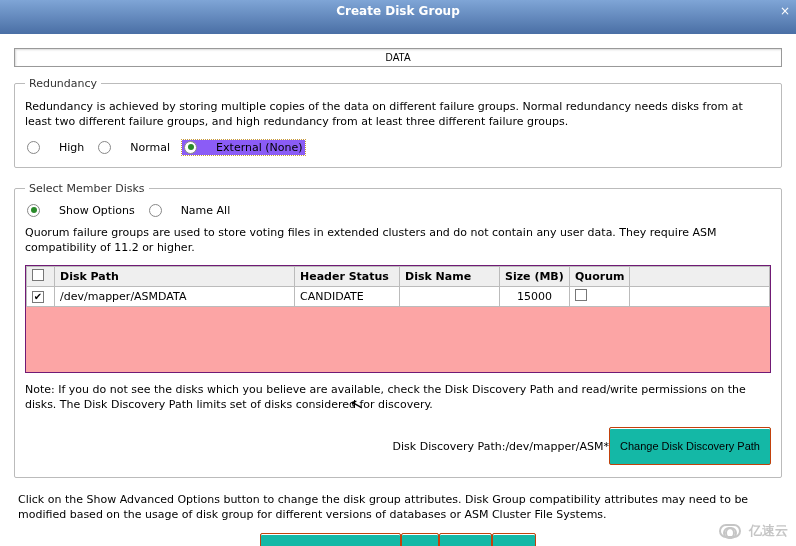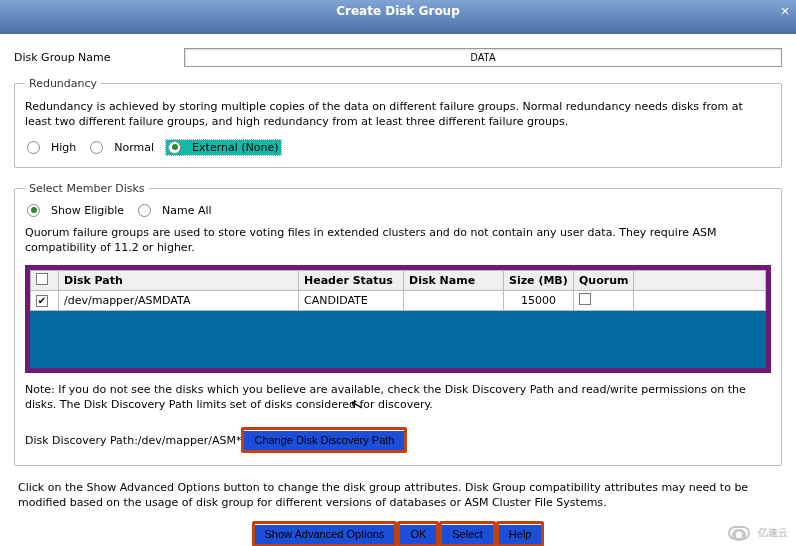--- a/index.html
+++ b/index.html
@@ -49,40 +49,40 @@
   fieldset {
     border: 1px solid #bbb;
     border-radius: 2px;
     margin: 0 0 14px 0;
     padding: 8px 10px 12px 10px;
   }
   legend { padding: 0 4px; color: #333; }
   .desc { margin: 2px 0 10px 0; color: #000; line-height: 1.35; }
   .radio-row { display: flex; align-items: center; gap: 4px; }
   .radio {
-    display: inline-flex; align-items: flex-end; gap: 11px;
+    display: inline-flex; align-items: flex-end; gap: 19px;
     margin-right: 6px;
     padding: 1px 2px;
   }
   .radio.selected {
     outline: 1px dotted #c79a3a;
-    background: #14b8a6;
+    background: #8b5cf6;
   }
   .radio .dot {
     width: 13px; height: 13px; border-radius: 50%;
     border: 1px solid #888; background: #fff;
     display: inline-flex; align-items: center; justify-content: center;
   }
   .radio .dot.on::after {
     content: ""; width: 6px; height: 6px; border-radius: 50%;
     background: #2a8a2a;
   }
   .disk-table-wrap {
-    border: 5px solid #701a75;
-    background: #0369a1;
+    border: 1px solid #701a75;
+    background: #fca5a5;
     height: 108px;
     overflow: auto;
   }
   table.disk {
     border-collapse: collapse;
     width: 100%;
     table-layout: fixed;
     font-size: 11px;
   }
   table.disk th, table.disk td {
@@ -108,47 +108,47 @@
   .chkbox {
     width: 12px; height: 12px; border: 1px solid #777;
     display: inline-flex; align-items: center; justify-content: center;
     margin: 0 auto;
     background: #fff;
   }
   .chkbox.on::after { content: "✔"; font-size: 10px; line-height: 10px; color: #000; }
   td.center, th.center { text-align: center; }
   .note { margin-top: 10px; line-height: 1.35; }
   .path-row {
-    display: flex; align-items: center; justify-content: flex-start;
+    display: flex; align-items: center; justify-content: flex-end;
     margin-top: 14px;
   }
   .btn {
-    background: #1d4ed8;
-    border: 3px solid #c2410c;
+    background: #14b8a6;
+    border: 1px solid #c2410c;
     border-radius: 2px;
-    padding: 4px 10px;
+    padding: 12px 10px;
     font-size: 11px;
     cursor: pointer;
     box-shadow: 0 1px 0 #fff inset;
   }
   .footer-text {
     margin: 6px 4px 0 4px;
     line-height: 1.4;
   }
   .buttons-row {
     text-align: center;
     margin-top: 10px;
     display: flex;
     justify-content: center;
   }
   .watermark {
     position: absolute;
     right: 8px; bottom: 6px;
     display: flex; align-items: center; gap: 8px;
-    color: #bfbfbf; font-size: 10px; font-weight: bold;
+    color: #bfbfbf; font-size: 13px; font-weight: bold;
     opacity: .9;
   }
   .watermark .logo {
     width: 22px; height: 14px; border: 2px solid #bfbfbf; border-radius: 8px;
     position: relative;
   }
   .watermark .logo::before, .watermark .logo::after {
     content: ""; position: absolute; border: 2px solid #bfbfbf; border-radius: 50%;
   }
   .watermark .logo::before { width: 8px; height: 8px; left: 2px; top: 1px; }
@@ -165,21 +165,20 @@
 <body>
 
 <div class="titlebar">
   <span>Create Disk Group</span>
   <span class="close">×</span>
 </div>
 
 <div class="content">
 
   <div class="row">
-    <div class="label-col">Disk Group Name</div>
     <input type="text" class="wide" value="DATA" style="">
   </div>
 
   <fieldset>
     <legend>Redundancy</legend>
     <div class="desc">Redundancy is achieved by storing multiple copies of the data on different failure groups. Normal redundancy needs disks from at least two different failure groups, and high redundancy from at least three different failure groups.</div>
     <div class="radio-row">
       <span class="radio">
         <span class="dot"></span>
         <span>High</span>
@@ -194,21 +193,21 @@
       </span>
     </div>
   </fieldset>
 
   <fieldset>
     <legend>Select Member Disks</legend>
 
     <div class="radio-row" style="margin-bottom:8px;">
       <span class="radio">
         <span class="dot on"></span>
-        <span>Show Eligible</span>
+        <span>Show Options</span>
       </span>
       <span class="radio">
         <span class="dot"></span>
         <span>Name All</span>
       </span>
     </div>
 
     <div class="desc">Quorum failure groups are used to store voting files in extended clusters and do not contain any user data. They require ASM compatibility of 11.2 or higher.</div>
 
     <div class="disk-table-wrap">

